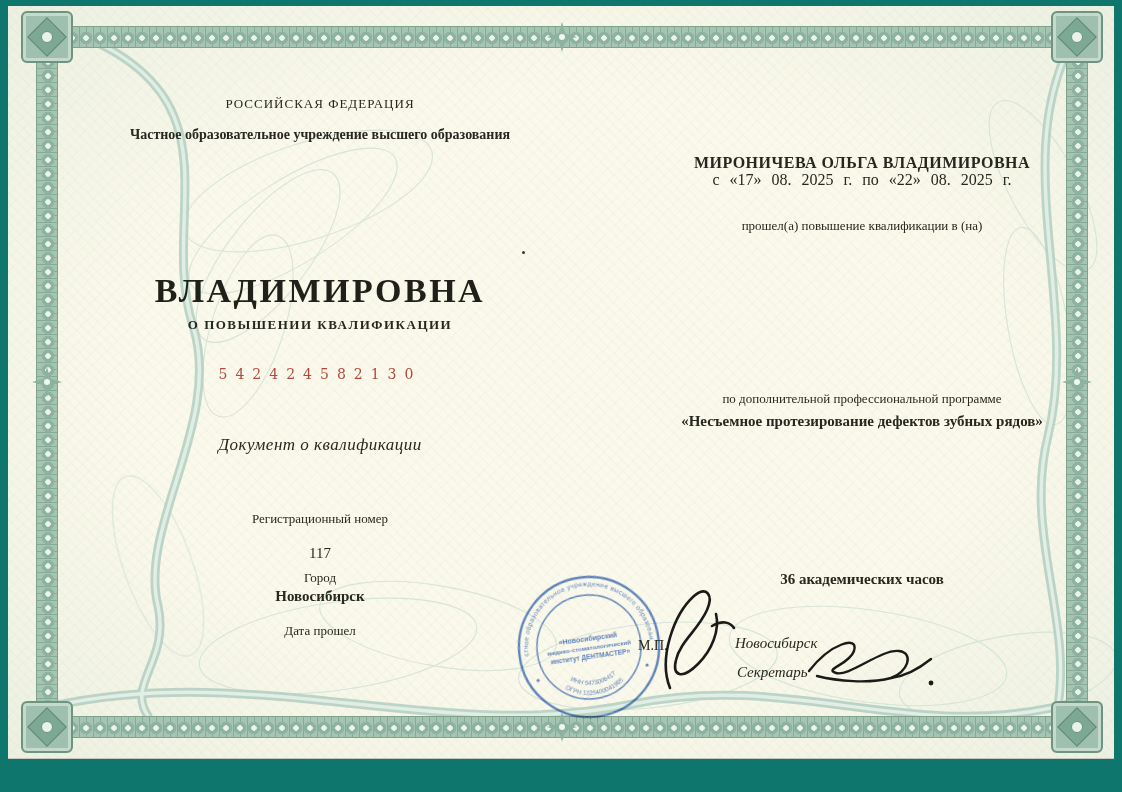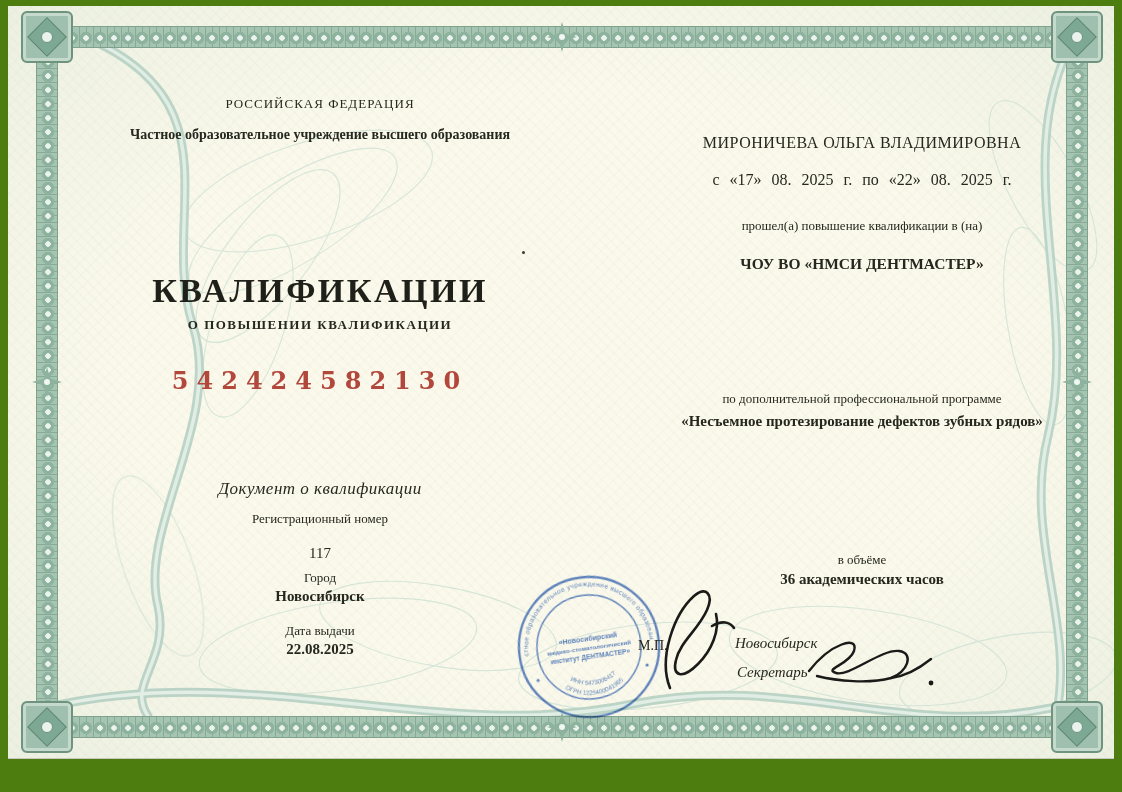--- a/index.html
+++ b/index.html
@@ -1,20 +1,20 @@
 <!DOCTYPE html>
 <html lang="ru"><head>
 <meta charset="utf-8">
 <style>
   html,body{margin:0;padding:0;}
   body{
     width:1122px;height:792px;background:#ffffff;overflow:hidden;
     font-family:"Liberation Serif","DejaVu Serif",serif;color:#26281f;
   }
-  .page{position:relative;width:1122px;height:792px;background:#4d7c0f;}
+  .page{position:relative;width:1122px;height:792px;background:#0f766e;}
   .cert{
     position:absolute;left:8px;top:6px;width:1106px;height:752px;
     background:#fbf9eb;
     background-image:
       repeating-linear-gradient(45deg, rgba(190,205,185,0.07) 0 2px, rgba(0,0,0,0) 2px 7px),
       repeating-linear-gradient(-45deg, rgba(190,205,185,0.05) 0 2px, rgba(0,0,0,0) 2px 9px);
     border-bottom:1px solid #c8c8c0;
   }
   .cert::before{
     content:"";position:absolute;inset:0;pointer-events:none;
@@ -66,23 +66,23 @@
   
   .deco{position:absolute;left:0;top:0;pointer-events:none;}
   
   .t{position:absolute;text-align:center;line-height:1.25;}
   .col-left{left:52px;width:520px;}
   .col-right{left:636px;width:436px;}
   .small{font-size:13px;}
   .bold{font-weight:bold;}
   .title{font-size:34px;font-weight:600;letter-spacing:2.5px;color:#1e2019;}
   .subtitle{font-size:13px;font-weight:bold;letter-spacing:1.5px;}
-  .serial{font-size:24px;font-weight:bold;letter-spacing:8px;color:#b2473c;font-family:"DejaVu Serif",serif;}
-  .doc-type{font-size:17px;font-style:italic;letter-spacing:0.5px;margin-top:44px;}
-  .name{font-size:16px;font-weight:normal;letter-spacing:0.5px;}
+  .serial{font-size:14px;font-weight:normal;letter-spacing:8px;color:#b2473c;font-family:"DejaVu Serif",serif;}
+  .doc-type{font-size:17px;font-style:italic;letter-spacing:0.5px;}
+  .name{font-size:16px;font-weight:bold;letter-spacing:0.5px;margin-top:20px;}
   .period{font-size:16px;word-spacing:6px;}
   .org{font-size:15.5px;font-weight:bold;}
   .program{font-size:15px;font-weight:bold;}
   .sig-label{position:absolute;font-size:15px;font-style:italic;text-align:left;}
   .mp{position:absolute;font-size:14px;}
   .tiny-dot{position:absolute;width:3px;height:3px;border-radius:50%;background:#3a3a34;}
   
   .stamp{position:absolute;left:506px;top:566px;width:150px;height:150px;transform:rotate(-8deg);opacity:0.82;mix-blend-mode:multiply;}
   .sig{position:absolute;mix-blend-mode:multiply;}
 </style>
@@ -129,40 +129,37 @@
     <div class="corner br"></div>
     <div class="mid-diamond md-top"></div>
     <div class="mid-diamond md-bottom"></div>
     <div class="mid-diamond md-left"></div>
     <div class="mid-diamond md-right"></div>
 
     <div class="t col-left small" style="top:90px;letter-spacing:1px;">РОССИЙСКАЯ ФЕДЕРАЦИЯ</div>
     <div class="t col-left" style="top:120px;font-size:14px;font-weight:bold;">
       <div>Частное образовательное учреждение высшего образования</div>
     </div>
-    <div class="t col-left title" style="top:264px;">КВАЛИФИКАЦИИ</div>
+    <div class="t col-left title" style="top:264px;">ВЛАДИМИРОВНА</div>
     <div class="t col-left subtitle" style="top:311px;">О ПОВЫШЕНИИ КВАЛИФИКАЦИИ</div>
     <div class="t col-left serial" style="top:360px;">542424582130</div>
     <div class="t col-left doc-type" style="top:428px;">Документ о квалификации</div>
     <div class="t col-left small" style="top:505px;">Регистрационный номер</div>
     <div class="t col-left" style="top:538px;font-size:15px;">117</div>
     <div class="t col-left bold" style="top:581px;font-size:15px;">Новосибирск</div>
     <div class="t col-left small" style="top:564px;">Город</div>
-    <div class="t col-left small" style="top:617px;">Дата выдачи</div>
-    <div class="t col-left bold" style="top:634px;font-size:15px;">22.08.2025</div>
+    <div class="t col-left small" style="top:617px;">Дата прошел</div>
 
     <div class="tiny-dot" style="left:514px;top:245px;"></div>
 
     <div class="t col-right name" style="top:127px;">МИРОНИЧЕВА ОЛЬГА ВЛАДИМИРОВНА</div>
     <div class="t col-right period" style="top:164px;">с «17» 08. 2025 г. по «22» 08. 2025 г.</div>
     <div class="t col-right small" style="top:212px;">прошел(а) повышение квалификации в (на)</div>
-    <div class="t col-right org" style="top:248px;">ЧОУ ВО «НМСИ ДЕНТМАСТЕР»</div>
     <div class="t col-right small" style="top:385px;">по дополнительной профессиональной программе</div>
     <div class="t col-right program" style="top:406px;">«Несъемное протезирование дефектов зубных рядов»</div>
-    <div class="t col-right small" style="top:546px;">в объёме</div>
     <div class="t col-right bold" style="top:564px;font-size:15px;">36 академических часов</div>
 
     <svg class="stamp" viewBox="-75 -75 150 150">
       <g stroke="#3e6cc1" fill="none">
         <circle r="70" stroke-width="2.4"></circle>
         <circle r="52" stroke-width="1.4"></circle>
       </g>
       <defs>
         <path id="arcTop" d="M -61,0 A 61,61 0 0 1 61,0"></path>
         <path id="arcInn" d="M -38,0 A 38,38 0 0 0 38,0"></path>

